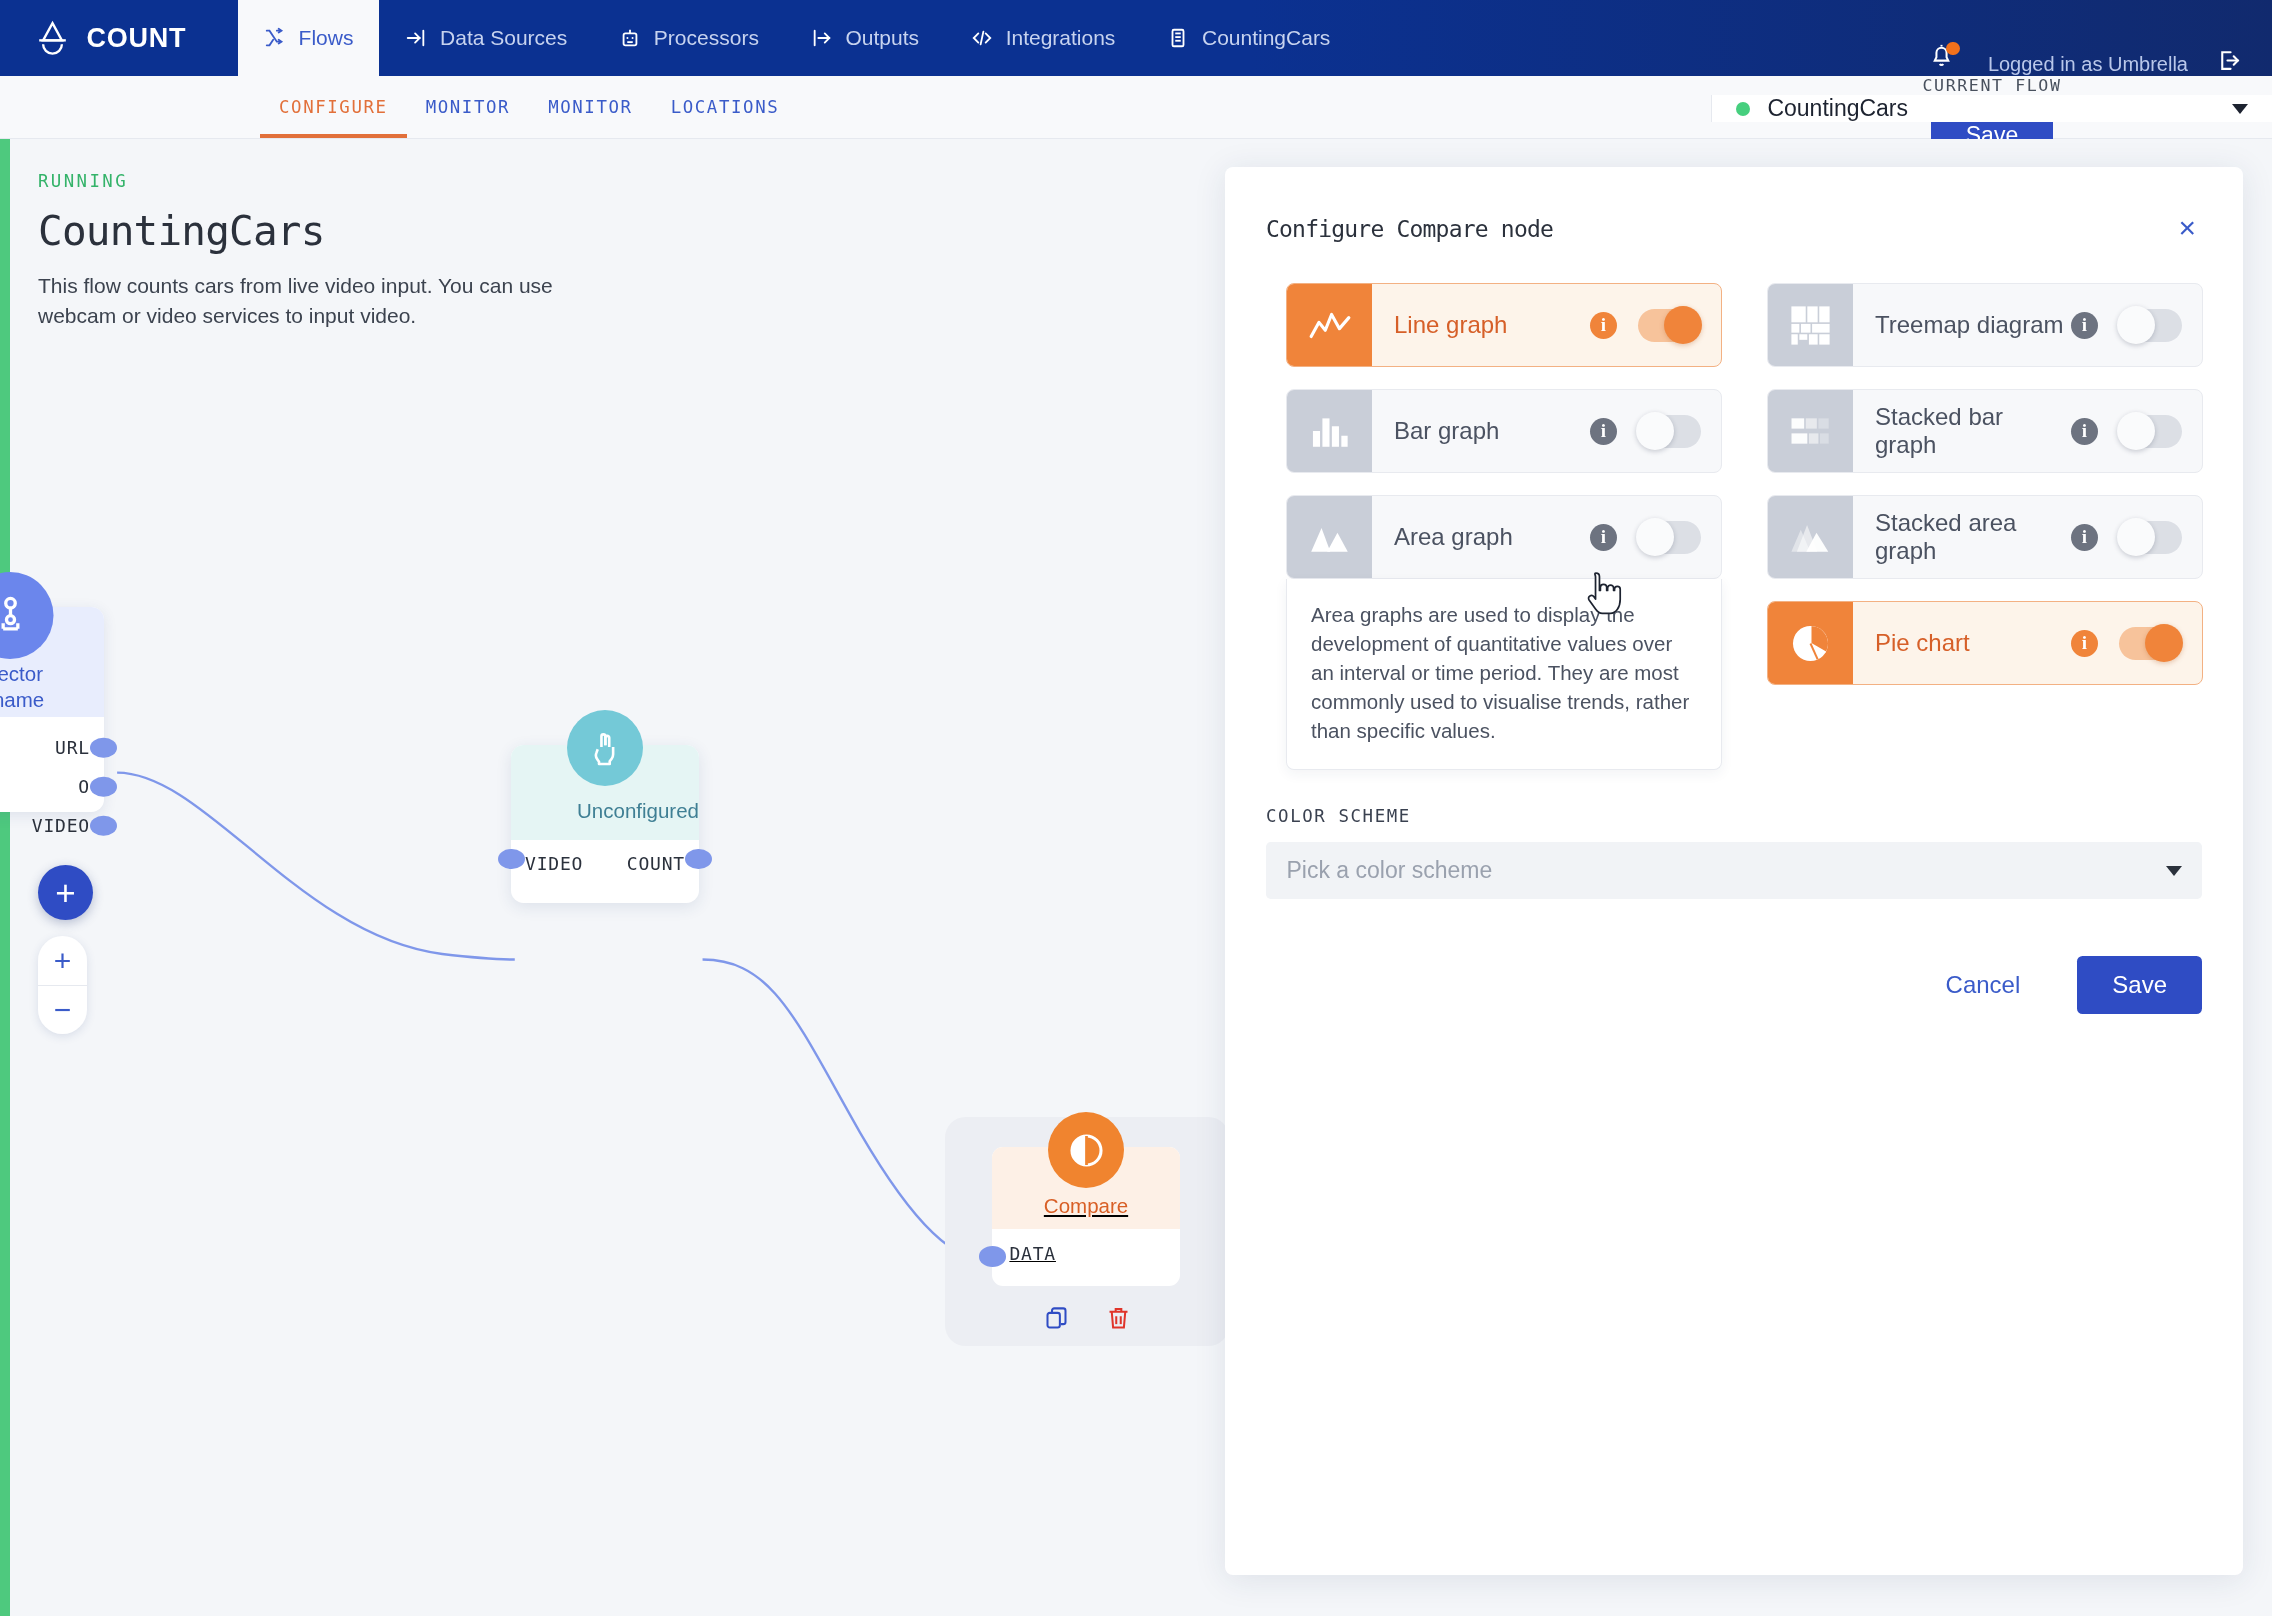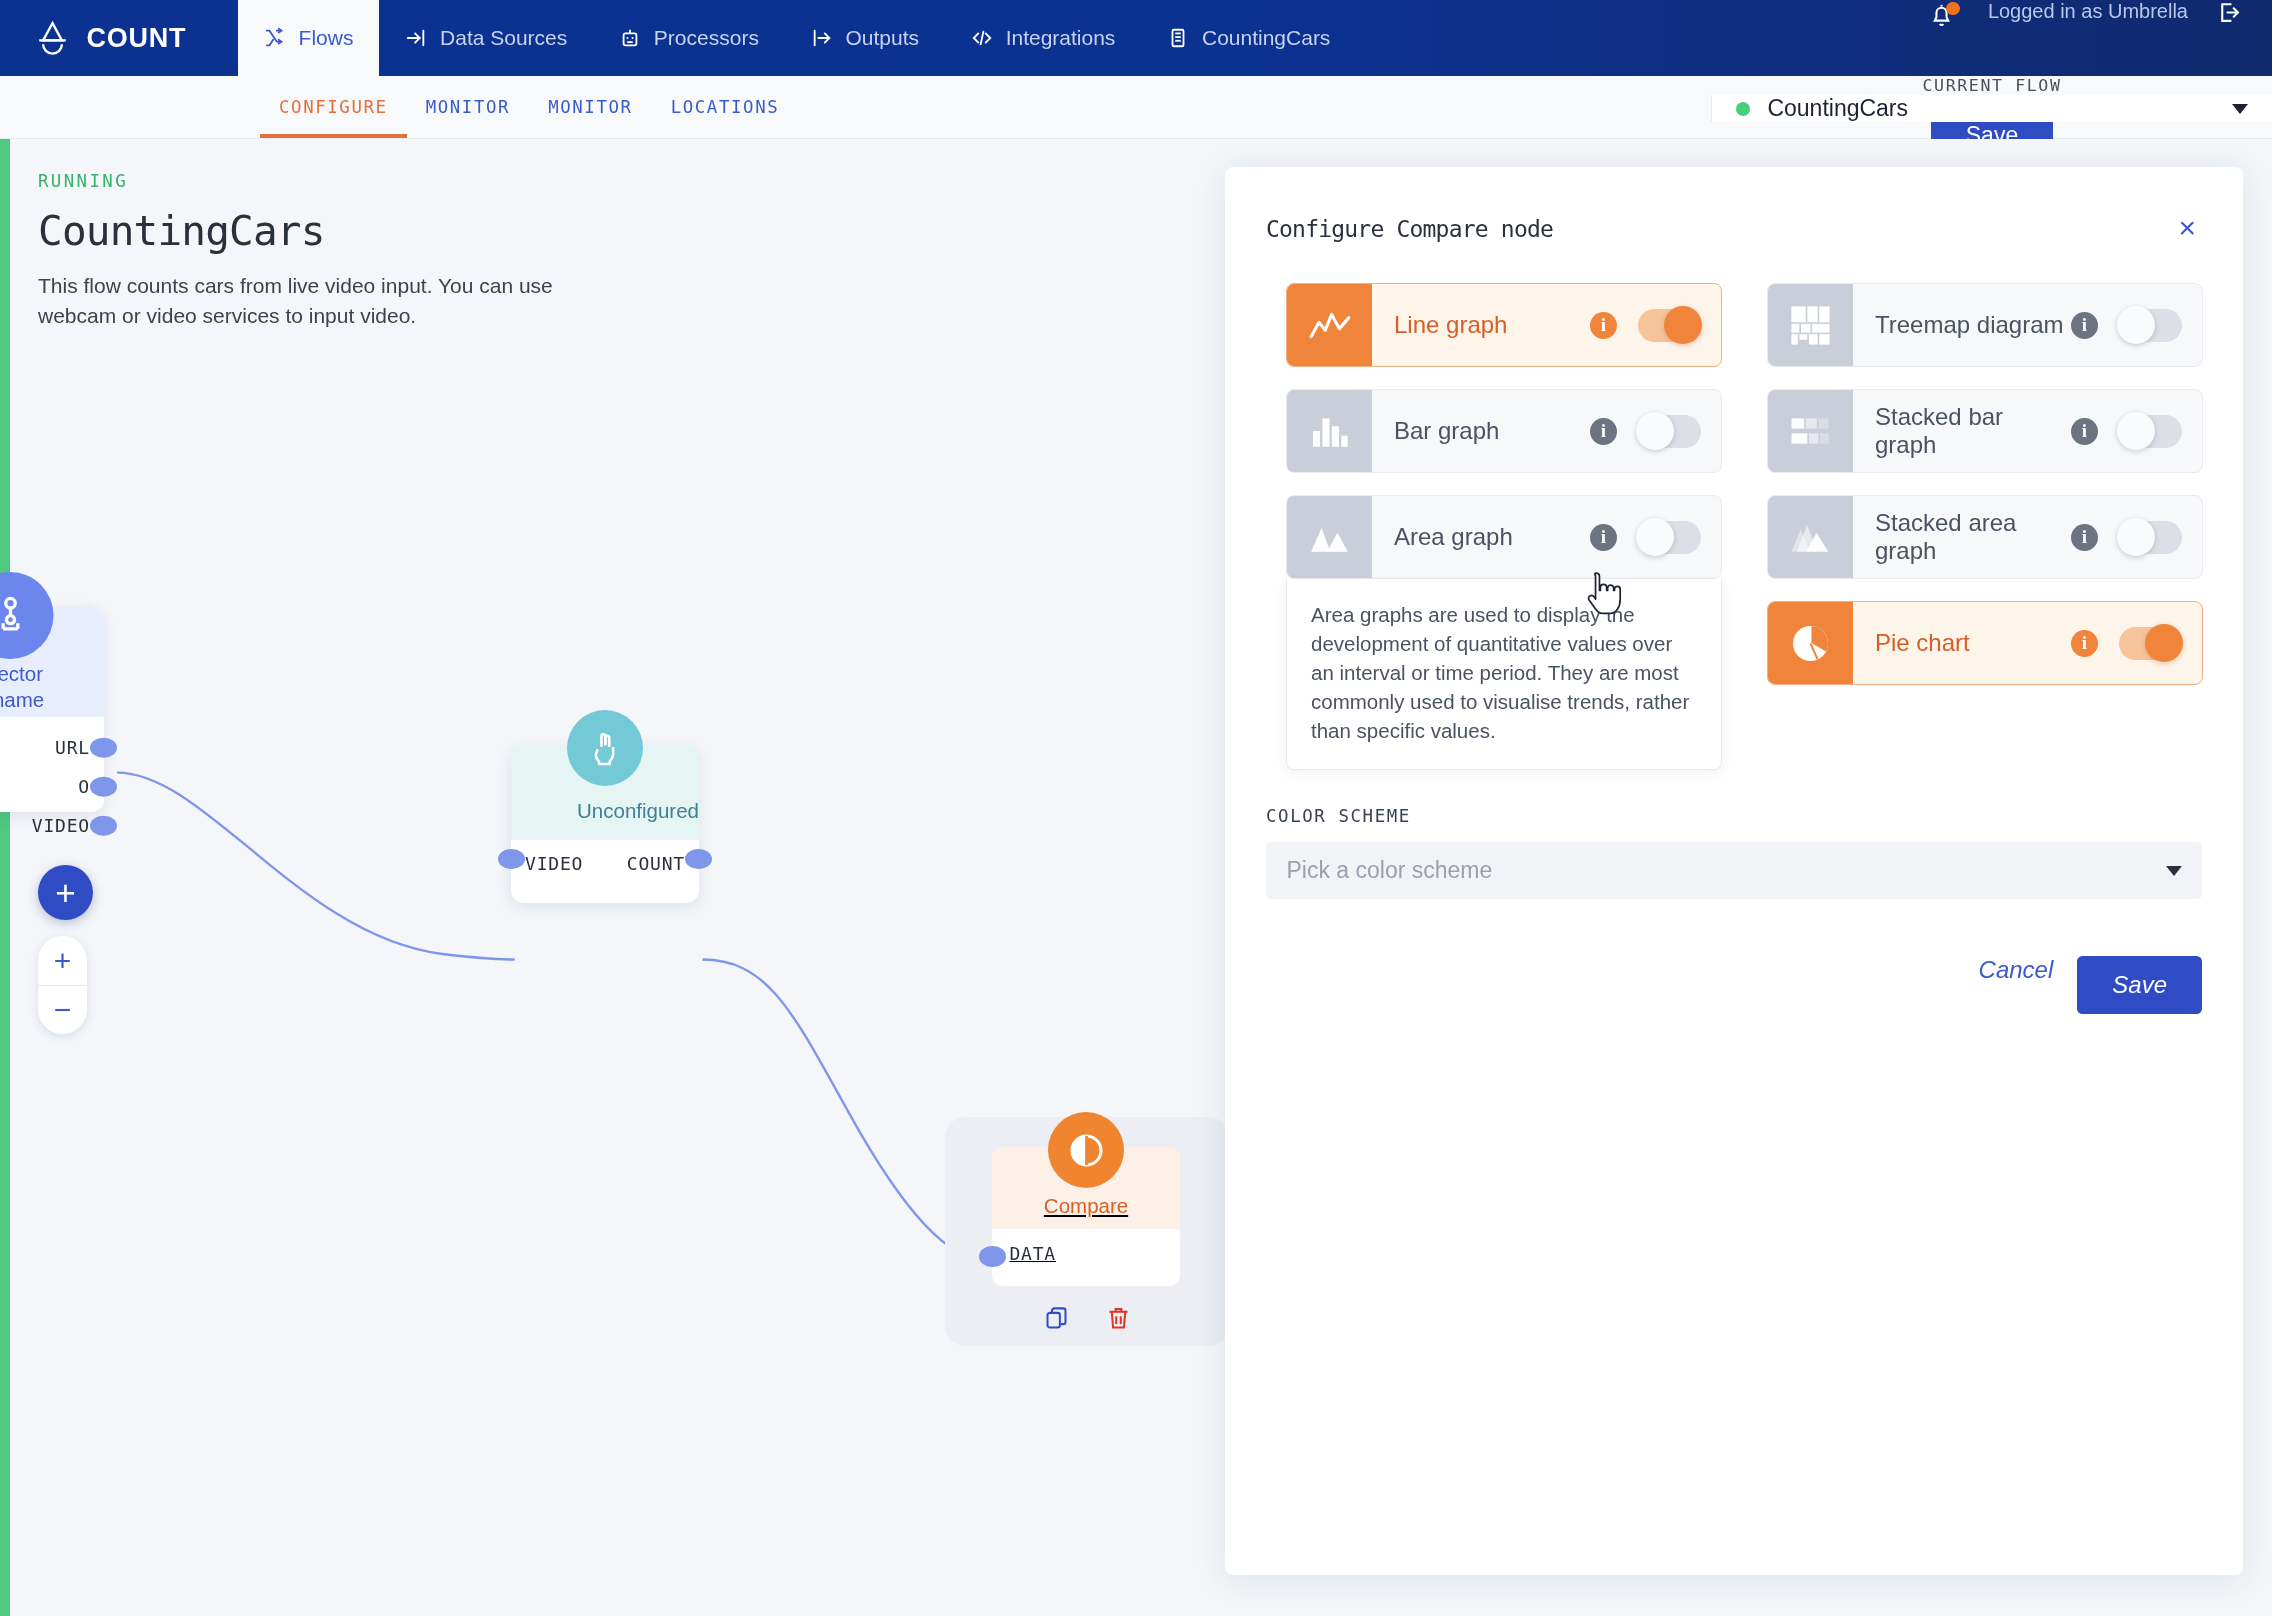--- a/index.html
+++ b/index.html
@@ -27,21 +27,21 @@
   }
   .nav-items { display: flex; align-items: stretch; }
   .nav-item {
     display: flex; align-items: center; gap: 12.6px;
     padding: 0 26px; color: #c7d3ef; font-size: 21px;
     cursor: pointer; white-space: nowrap;
   }
   .nav-item.active { background: #f8f9fb; color: #3a5bc9; }
   .nav-item .nav-ico { display: flex; align-items: center; }
   .nav-right {
-    margin-left: auto; display: flex; align-items: flex-start;
+    margin-left: auto; display: flex; align-items: flex-end;
     gap: 28px; padding-right: 32px;
   }
   .bell-wrap { position: relative; width: 32px; height: 36px; }
   .bell-dot {
     position: absolute; right: 0px; top: 1.6px;
     width: 13.4px; height: 13.4px; border-radius: 50%;
     background: #f2711c;
   }
   .logged-in { color: #b9c7ea; font-size: 20px; white-space: nowrap; }
 
@@ -314,22 +314,22 @@
     display: flex; align-items: center; padding: 0 20.5px;
     cursor: pointer;
   }
   .scheme-ph { font-size: 23px; color: #9aa1ae; }
   .scheme-caret {
     margin-left: auto; width: 0; height: 0;
     border-left: 8.7px solid transparent; border-right: 8.7px solid transparent;
     border-top: 10.3px solid #2b313c;
   }
   .panel-actions {
-    display: flex; justify-content: flex-end;
-    gap: 24px; padding: 57px 41px 0 0; font-style: italic;
+    display: flex; align-items: center; justify-content: flex-end;
+    gap: 57px; padding: 57px 41px 0 0;
   }
   .btn-cancel { font-size: 24px; color: #3a5bc9; cursor: pointer; }
   .btn-save {
     background: #2f4cc4; color: #fff; font-size: 24px;
     border-radius: 5.5px; padding: 15px 35px; cursor: pointer;
   }
 
   
   .cursor { position: absolute; left: 1585px; top: 570px; pointer-events: none; }
 </style>

